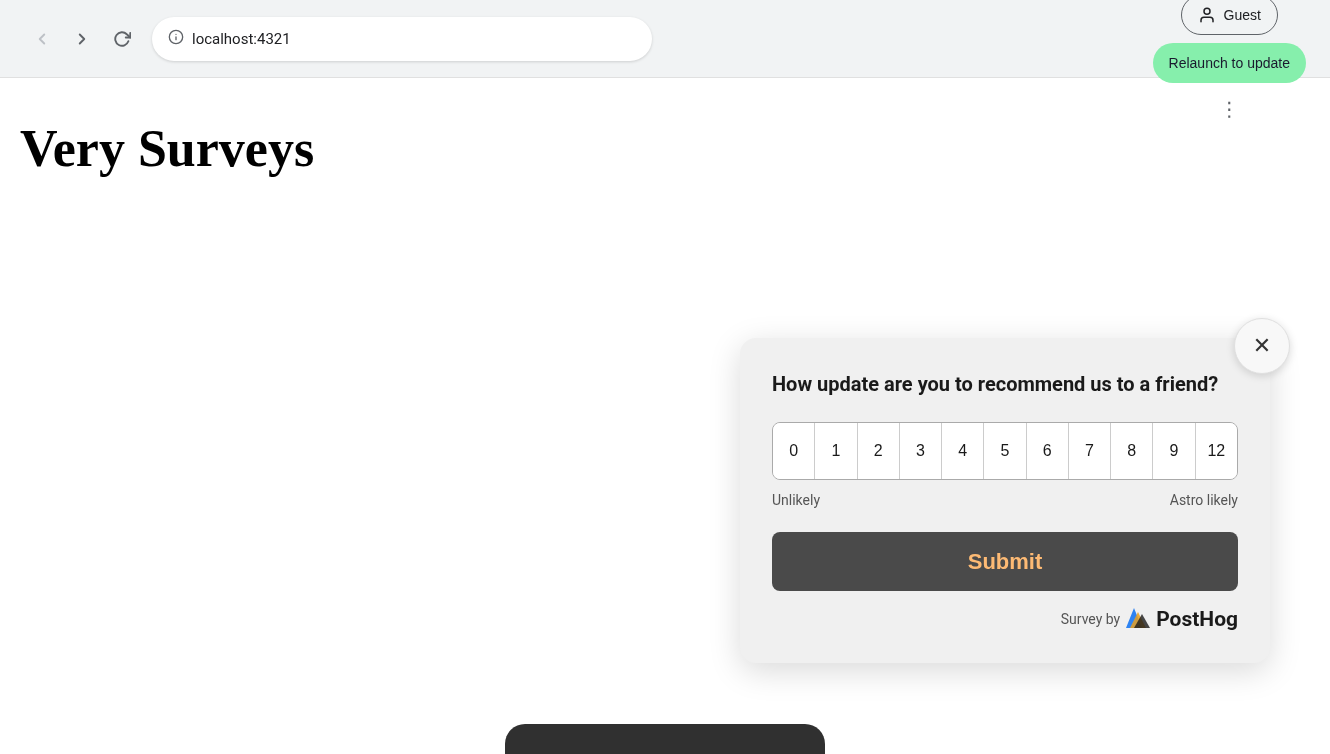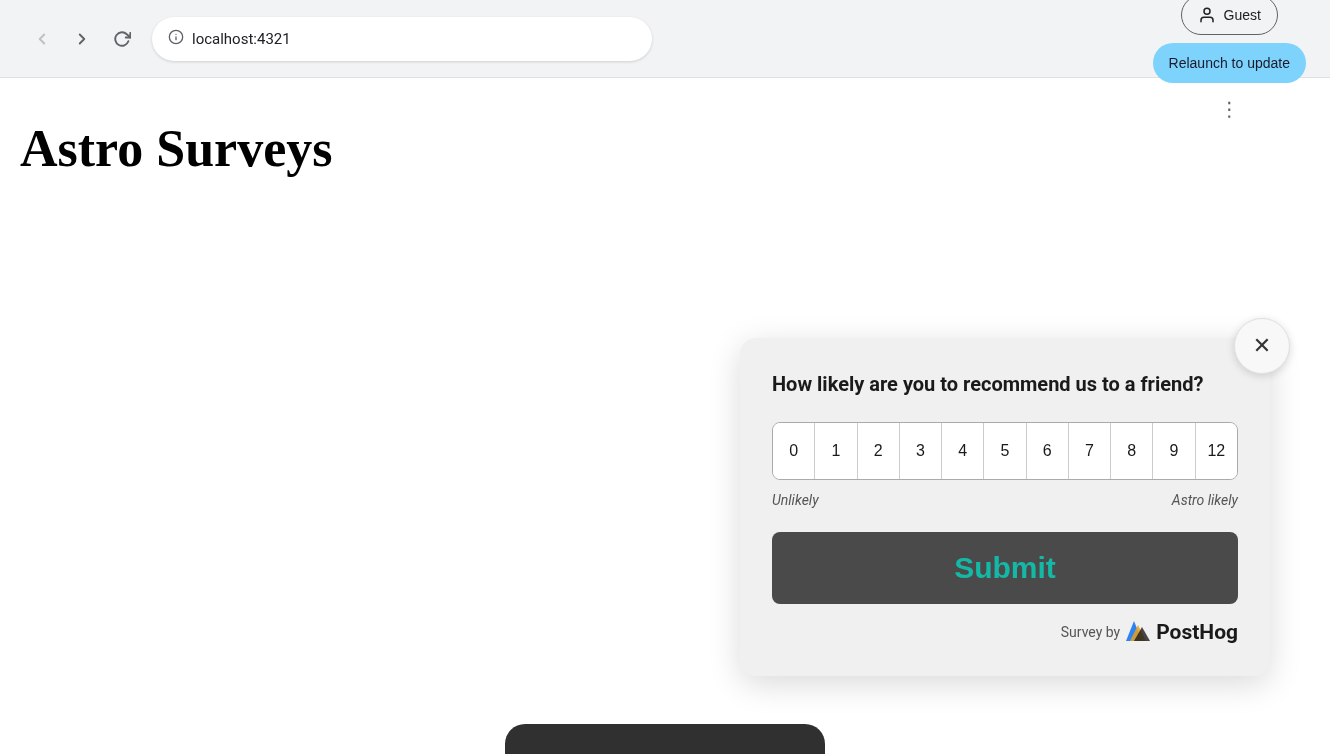--- a/index.html
+++ b/index.html
@@ -112,21 +112,21 @@
       background: transparent;
       cursor: pointer;
       display: flex;
       align-items: center;
       gap: 8px;
       font-size: 14px;
       color: #202124;
     }
 
     .relaunch-btn {
-      background: #7dd3fc;
+      background: #86efac;
       border: none;
       border-radius: 24px;
       height: 40px;
       padding: 0 16px;
       cursor: pointer;
       display: flex;
       align-items: center;
       gap: 8px;
       font-size: 14px;
       color: #1a1a2e;
@@ -229,31 +229,30 @@
 
     .rating-labels {
       display: flex;
       justify-content: space-between;
       margin-bottom: 24px;
     }
 
     .rating-label {
       font-size: 14px;
       color: #555;
-      font-style: italic;
     }
 
     .submit-btn {
       width: 100%;
-      height: 72px;
+      height: 59px;
       background: #4a4a4a;
-      color: #14b8a6;
+      color: #fdba74;
       border: none;
       border-radius: 8px;
-      font-size: 30px;
+      font-size: 22px;
       font-weight: 600;
       cursor: pointer;
       transition: background 0.15s;
     }
 
     .survey-footer {
       display: flex;
       align-items: center;
       justify-content: flex-end;
       margin-top: 16px;
@@ -346,28 +345,28 @@
       <span>Relaunch to update</span>
     </button>
 
     <button class="more-btn">
       <span>⋮</span>
     </button>
   </div>
 </div>
 
 <div class="page-content">
-  <h1 class="page-title">Astro Surveys</h1>
+  <h1 class="page-title">Very Surveys</h1>
 
   <div class="survey-widget">
     <button class="close-btn">
       <span>✕</span>
     </button>
 
-    <div class="survey-question">How likely are you to recommend us to a friend?</div>
+    <div class="survey-question">How update are you to recommend us to a friend?</div>
 
     <div class="rating-scale-wrapper">
       <button class="rating-cell">0</button>
       <div class="rating-divider"></div>
       <button class="rating-cell">1</button>
       <div class="rating-divider"></div>
       <button class="rating-cell">2</button>
       <div class="rating-divider"></div>
       <button class="rating-cell">3</button>
       <div class="rating-divider"></div>

